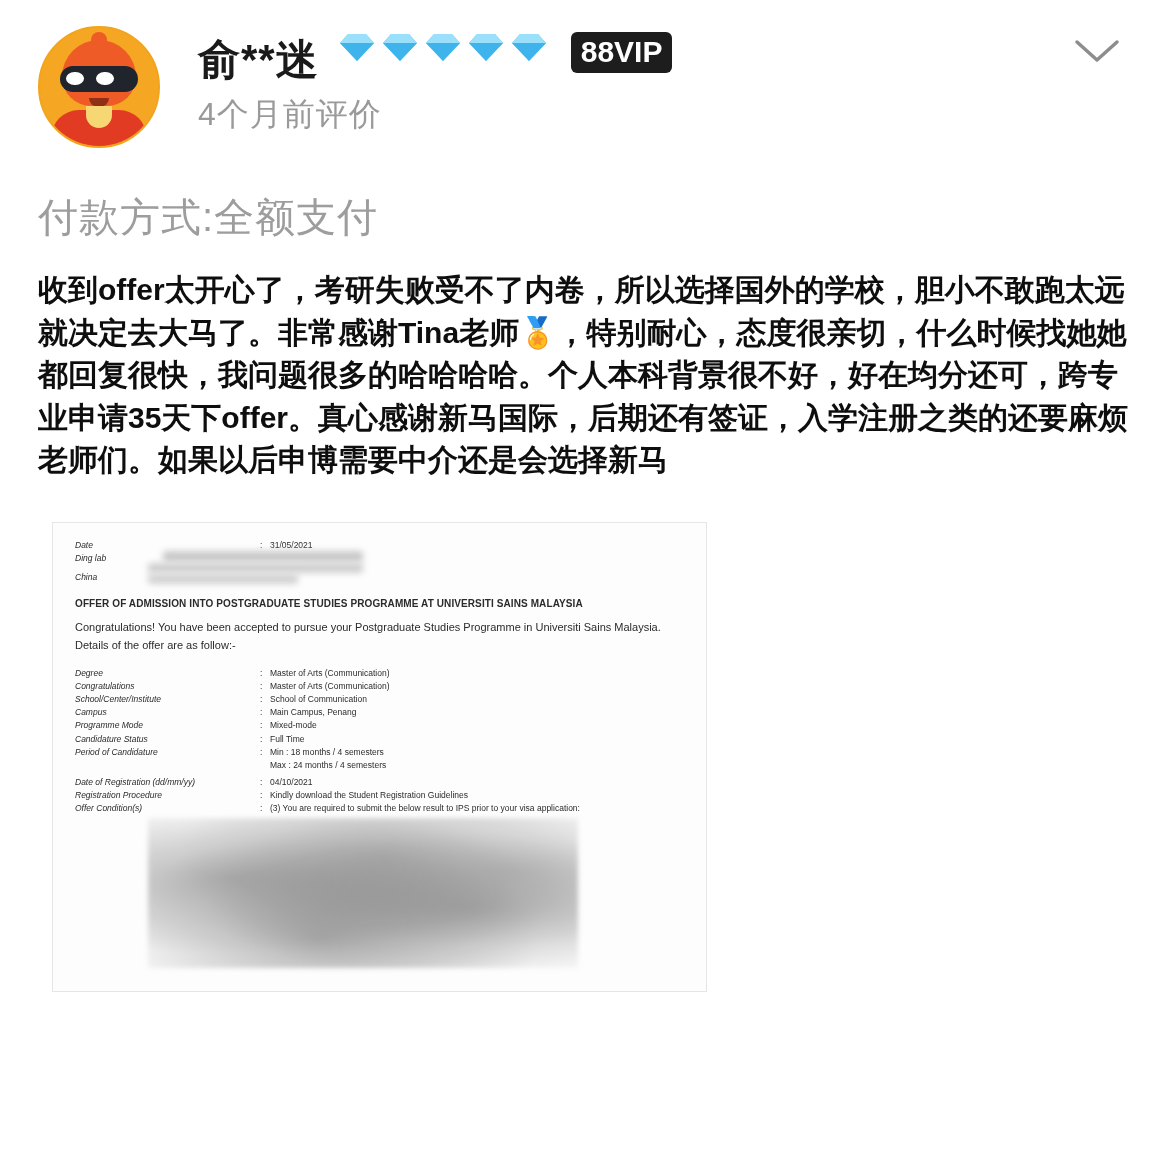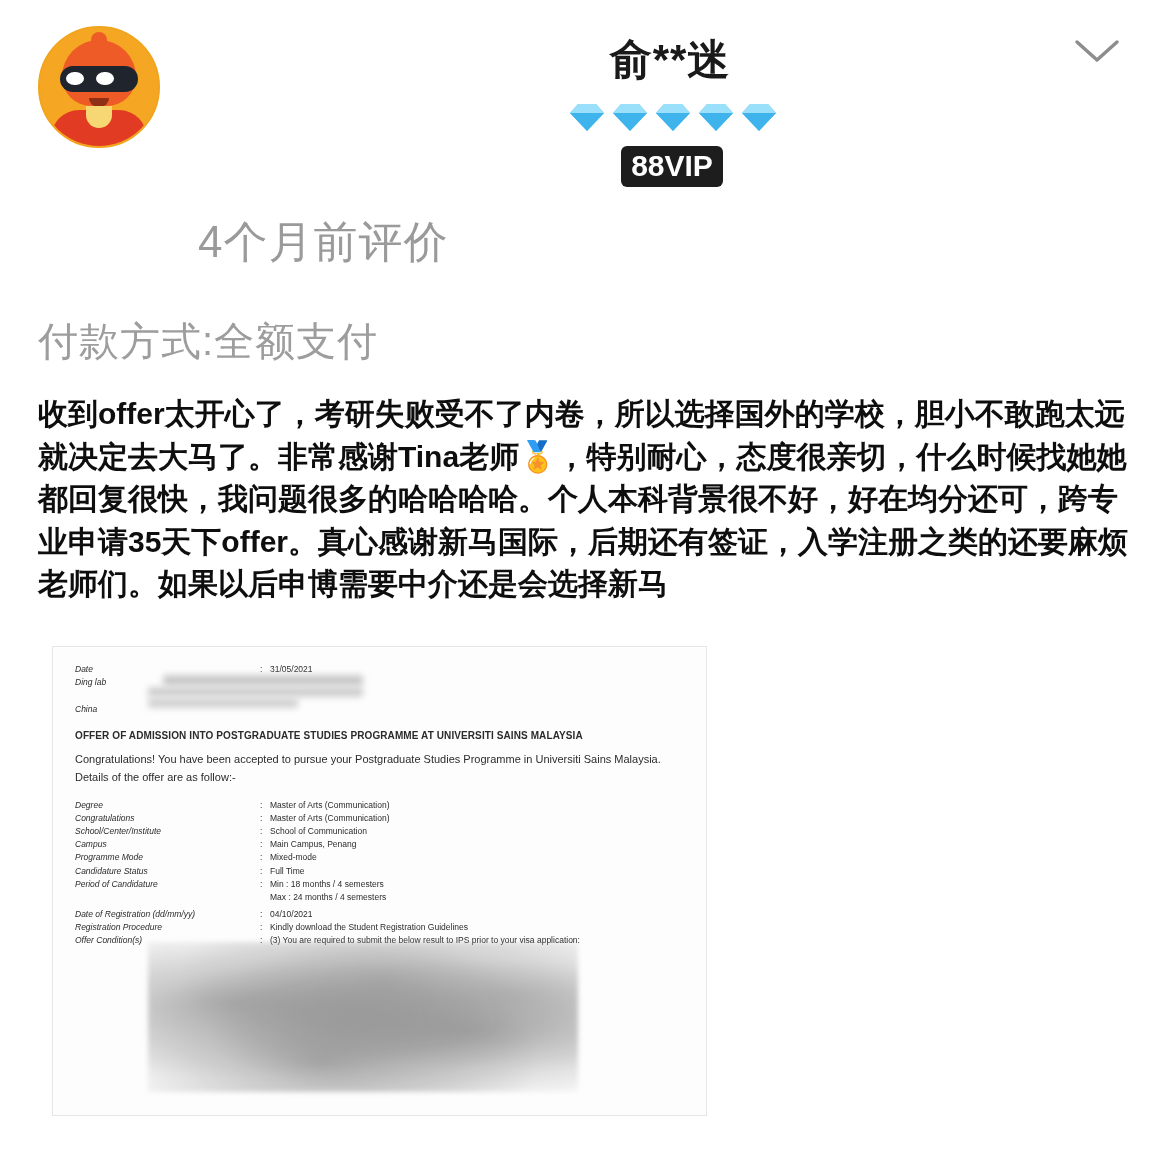--- a/index.html
+++ b/index.html
@@ -113,24 +113,23 @@
 
   .header-text {
     flex: 1 1 auto;
     padding-left: 38px;
     padding-top: 6px;
     min-width: 0;
   }
 
   .name-row {
     display: flex;
-    align-items: center;
+    align-items: flex-start;
     gap: 14px;
     flex-wrap: nowrap;
-    flex-direction: column;
   }
 
   .user-name {
     font-size: 42px;
     font-weight: bold;
     color: #1a1a1a;
     letter-spacing: 1px;
     white-space: nowrap;
   }
 
@@ -147,28 +146,28 @@
   }
 
   .vip-badge {
     background: #1d1d1d;
     color: #ffffff;
     font-size: 30px;
     font-weight: bold;
     padding: 3px 10px 5px 10px;
     border-radius: 6px;
     letter-spacing: 0px;
-    margin-left: 4px;
+    margin-left: 10px;
     line-height: 1.1;
     font-family: "Liberation Sans", sans-serif;
   }
 
   .review-time {
-    margin-top: 26px;
-    font-size: 44px;
+    margin-top: 5px;
+    font-size: 32px;
     color: #9a9a9a;
     letter-spacing: 1px;
   }
 
   .chevron-wrap {
     position: absolute;
     right: 40px;
     top: 38px;
     width: 56px;
     height: 40px;
@@ -335,21 +334,21 @@
         <div class="v">31/05/2021</div>
       </div>
 
       <div class="doc-row">
         <div class="k">Ding lab</div>
       </div>
       <div class="redact-band" style="left:110px;top:28px;width:200px;height:11px;background:#c9c9c9;"></div>
       <div class="redact-band" style="left:95px;top:40px;width:215px;height:10px;background:#cfcfcf;"></div>
       <div class="redact-band" style="left:95px;top:51px;width:150px;height:10px;background:#d2d2d2;"></div>
 
-      <div class="doc-row" style="margin-top:14px;">
+      <div class="doc-row" style="margin-top:6px;">
         <div class="k">China</div>
       </div>
 
       <div class="doc-title">OFFER OF ADMISSION INTO POSTGRADUATE STUDIES PROGRAMME AT UNIVERSITI SAINS MALAYSIA</div>
 
       <div class="doc-para">Congratulations! You have been accepted to pursue your Postgraduate Studies Programme in Universiti Sains Malaysia. Details of the offer are as follow:-</div>
 
       <div class="doc-block">
         <div class="doc-row">
           <div class="k">Degree</div>

